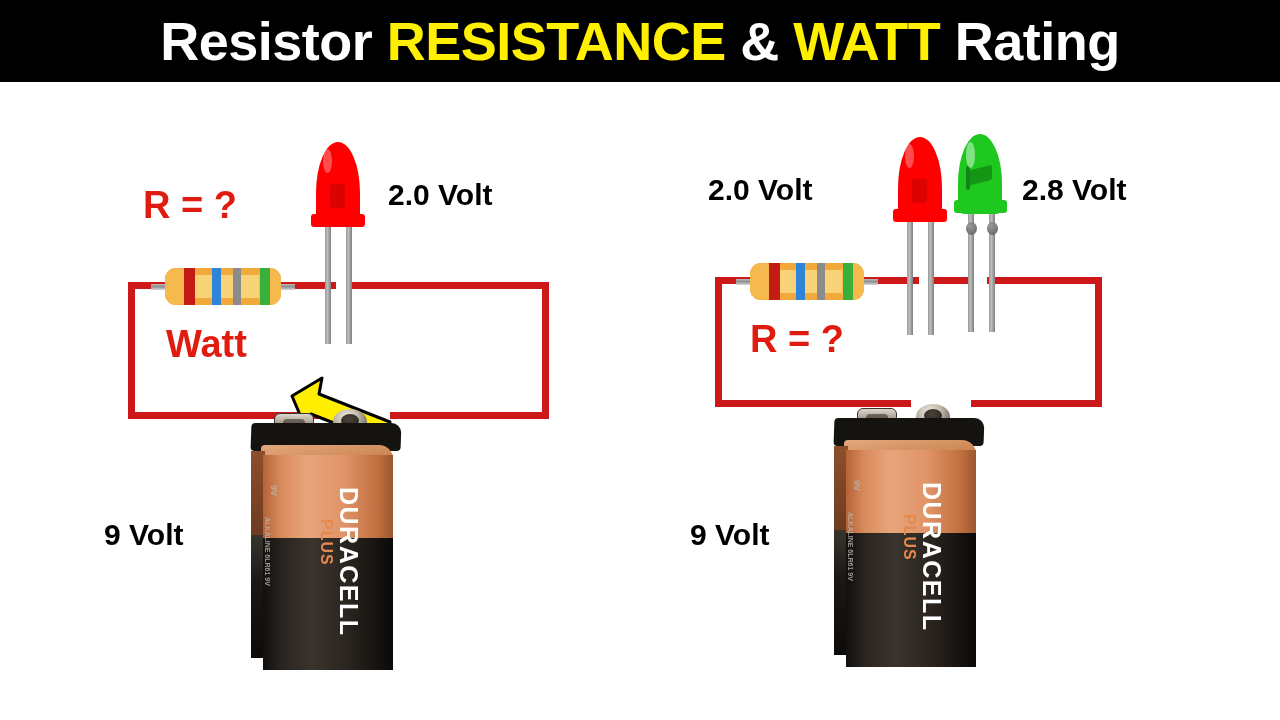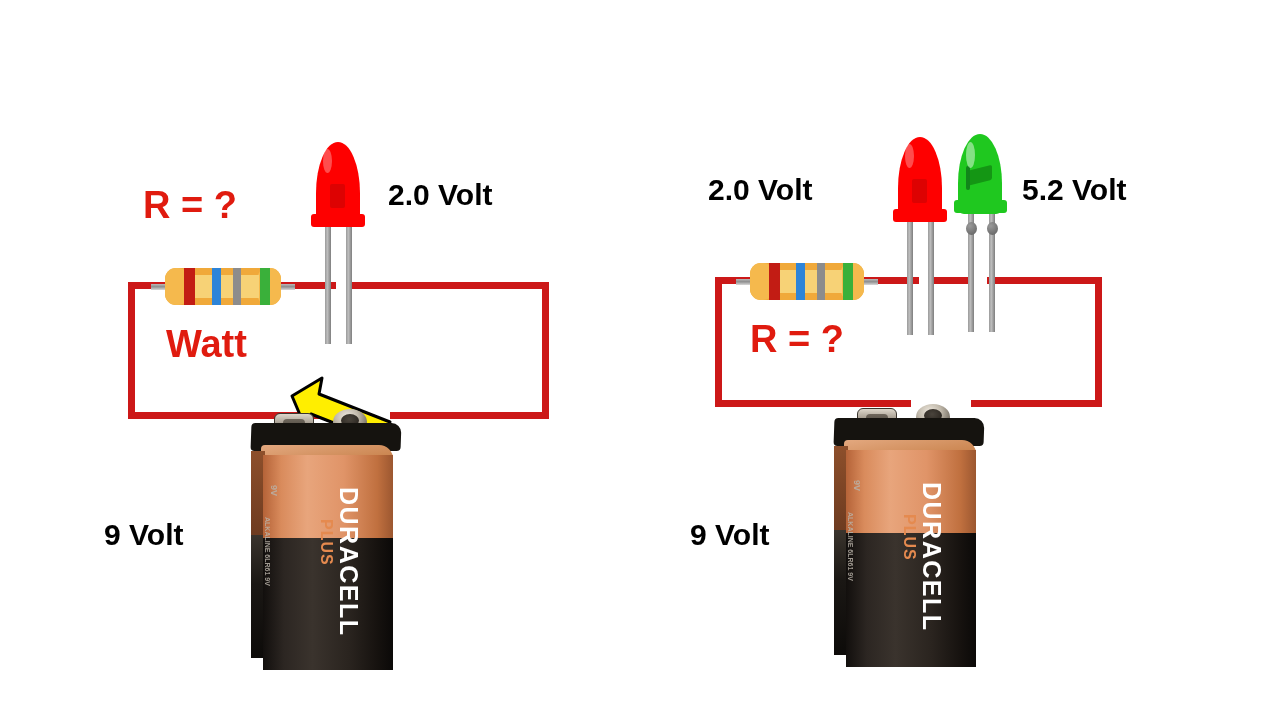--- a/index.html
+++ b/index.html
@@ -188,20 +188,25 @@
   .lbl-red   { color: #e01b0f; font-size: 38px; }
 
   
   .arrow { position: absolute; }
 </style>
 </head>
 <body>
 
 <div id="root">
 
+  <div class="banner">
+    <div class="banner-text">
+      <span class="t-white">Resistor </span><span class="t-yellow">RESISTANCE</span><span class="t-white"> &amp; </span><span class="t-yellow">WATT</span><span class="t-white"> Rating</span>
+    </div>
+  </div>
 
   <div class="panel panel-left">
 
     <div class="wire wire-h" style="left:128px; top:200px; width:52px;"></div>
     <div class="wire wire-h" style="left:281px; top:200px; width:55px;"></div>
     <div class="wire wire-h" style="left:348px; top:200px; width:201px;"></div>
     <div class="wire wire-v" style="left:128px; top:200px; height:137px;"></div>
     <div class="wire wire-v" style="left:542px; top:200px; height:137px;"></div>
     <div class="wire wire-h" style="left:128px; top:330px; width:197px;"></div>
     <div class="wire wire-h" style="left:390px; top:330px; width:159px;"></div>
@@ -317,18 +322,18 @@
       <div class="bat-side" style="left:6px; top:128px; width:14px; height:125px;"></div>
       <div class="bat-body-copper" style="left:18px; top:48px; width:130px; height:85px;"></div>
       <div class="bat-body-black" style="left:18px; top:131px; width:130px; height:134px;"></div>
       <div class="bat-brand" style="left:118px; top:80px; font-size:25px;">DURACELL</div>
       <div class="bat-plus" style="left:90px; top:112px; font-size:16px;">PLUS</div>
       <div class="bat-spec" style="left:34px; top:78px; font-size:9px;">9V</div>
       <div class="bat-spec" style="left:26px; top:110px;">ALKALINE 6LR61 9V</div>
     </div>
 
     <div class="lbl lbl-black" style="left:68px;  top:93px;">2.0 Volt</div>
-    <div class="lbl lbl-black" style="left:382px; top:93px;">5.2 Volt</div>
+    <div class="lbl lbl-black" style="left:382px; top:93px;">2.8 Volt</div>
     <div class="lbl lbl-red" style="left:110px; top:238px;">R = ?</div>
     <div class="lbl lbl-black" style="left:50px;  top:438px;">9 Volt</div>
   </div>
 
 </div>
 
 </body></html>

